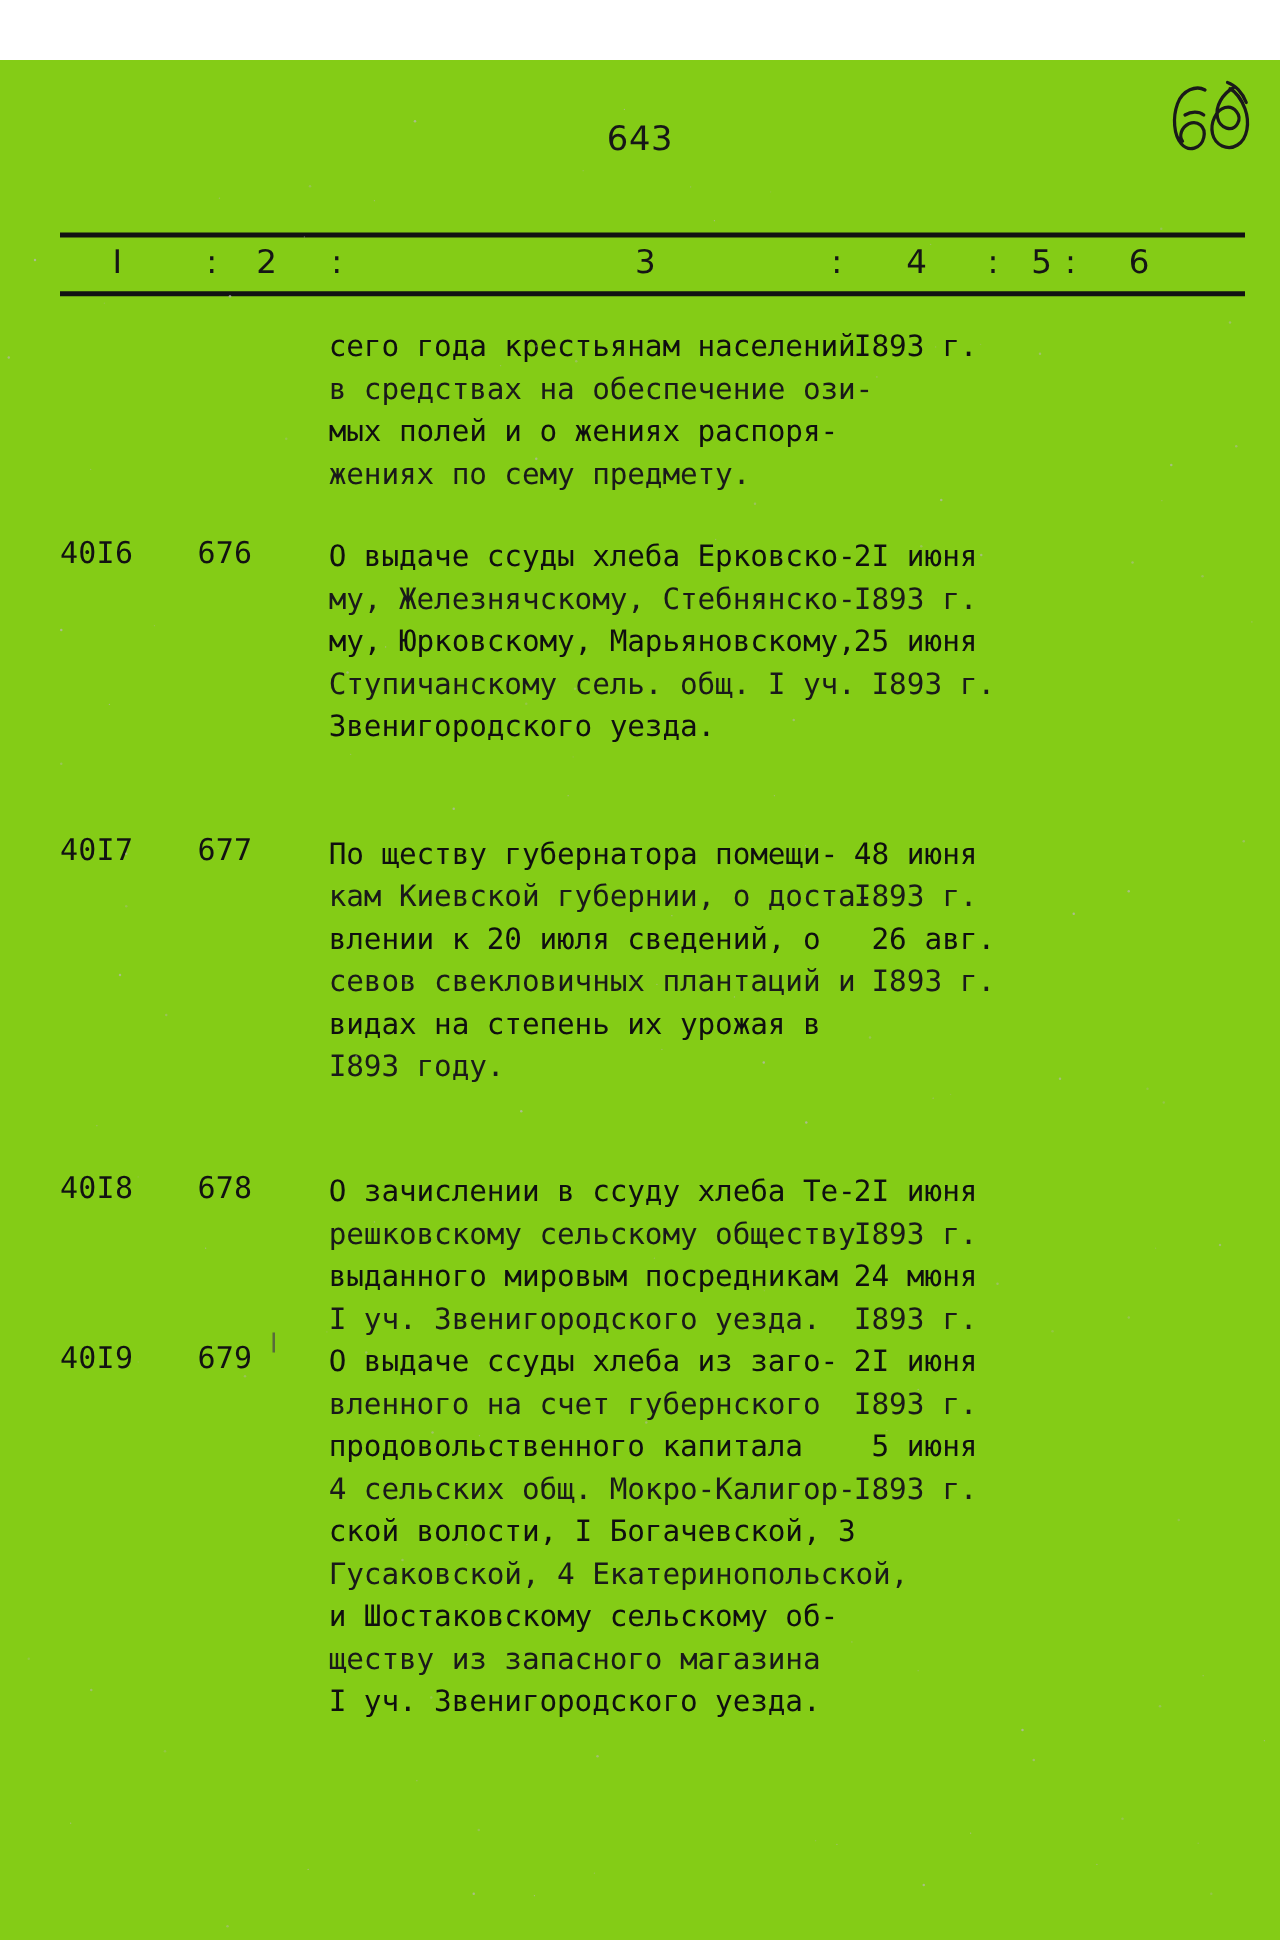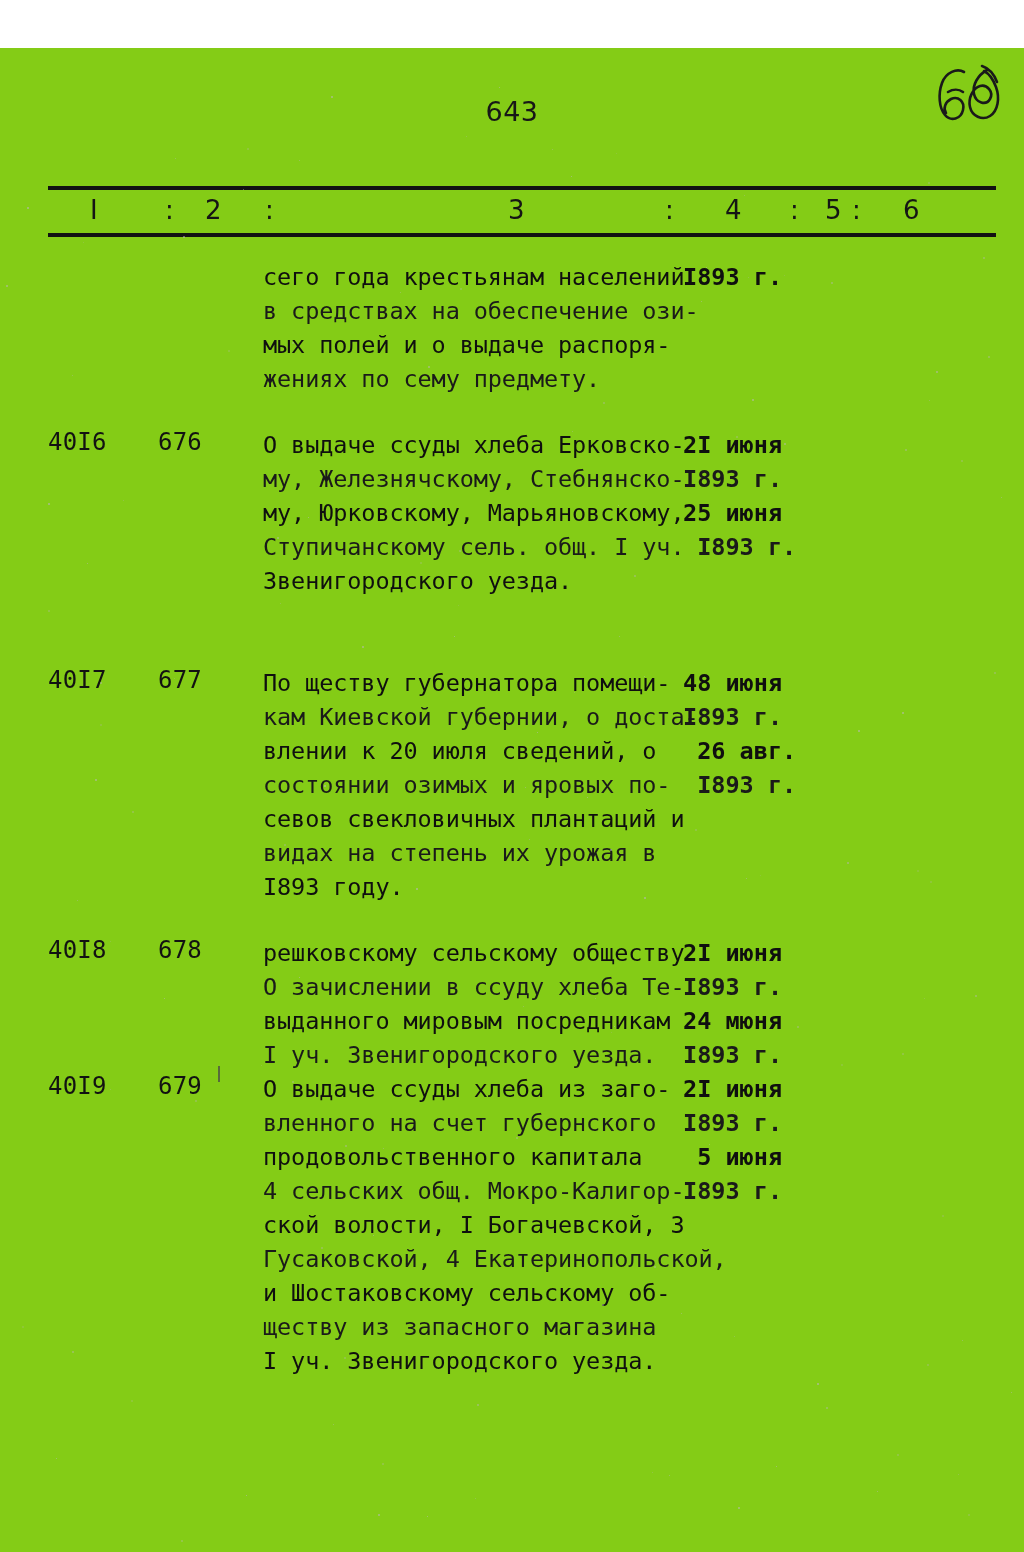--- a/index.html
+++ b/index.html
@@ -117,21 +117,21 @@
   }
 
   .ln {
     height: 34px;
     line-height: 34px;
     font-size: 23.5px;
     letter-spacing: -0.1px;
     white-space: pre;
     color: #121212;
   }
-  .col-dates .ln { letter-spacing: 0px; font-weight: bold; }
+  .col-dates .ln { letter-spacing: 0px; }
 
   
   .ln:nth-child(odd) { color: #0f0f0f; }
   .ln:nth-child(even) { color: #1a1a1a; }
 
   
   #tick {
     position: absolute;
     left: 218px;
     top: 1018px;
@@ -182,21 +182,21 @@
       <div class="hc" style="left: 855px;">6</div>
     </div>
 
   <div id="body">
       <div class="entry" style="top: 212px;">
         <div class="col-num1"></div>
         <div class="col-num2"></div>
         <div class="col-subject">
           <div class="ln">сего года крестьянам населений</div>
           <div class="ln">в средствах на обеспечение ози-</div>
-          <div class="ln">мых полей и о выдаче распоря-</div>
+          <div class="ln">мых полей и о жениях распоря-</div>
           <div class="ln">жениях по сему предмету.</div>
         </div>
         <div class="col-dates">
           <div class="ln">I893 г.</div>
         </div>
       </div>
       <div class="entry" style="top: 380px;">
         <div class="col-num1">40I6</div>
         <div class="col-num2">676</div>
         <div class="col-subject">
@@ -213,38 +213,37 @@
           <div class="ln"> I893 г.</div>
         </div>
       </div>
       <div class="entry" style="top: 618px;">
         <div class="col-num1">40I7</div>
         <div class="col-num2">677</div>
         <div class="col-subject">
           <div class="ln">По ществу губернатора помещи-</div>
           <div class="ln">кам Киевской губернии, о доста-</div>
           <div class="ln">влении к 20 июля сведений, о</div>
-          <div class="ln">состоянии озимых и яровых по-</div>
           <div class="ln">севов свекловичных плантаций и</div>
           <div class="ln">видах на степень их урожая в</div>
           <div class="ln">I893 году.</div>
         </div>
         <div class="col-dates">
           <div class="ln">48 июня</div>
           <div class="ln">I893 г.</div>
           <div class="ln"> 26 авг.</div>
           <div class="ln"> I893 г.</div>
         </div>
       </div>
       <div class="entry" style="top: 888px;">
         <div class="col-num1">40I8</div>
         <div class="col-num2">678</div>
         <div class="col-subject">
+          <div class="ln">О зачислении в ссуду хлеба Те-</div>
           <div class="ln">решковскому сельскому обществу</div>
-          <div class="ln">О зачислении в ссуду хлеба Те-</div>
           <div class="ln">выданного мировым посредникам</div>
           <div class="ln">I уч. Звенигородского уезда.</div>
         </div>
         <div class="col-dates">
           <div class="ln">2I июня</div>
           <div class="ln">I893 г.</div>
           <div class="ln">24 мюня</div>
           <div class="ln">I893 г.</div>
         </div>
       </div>

